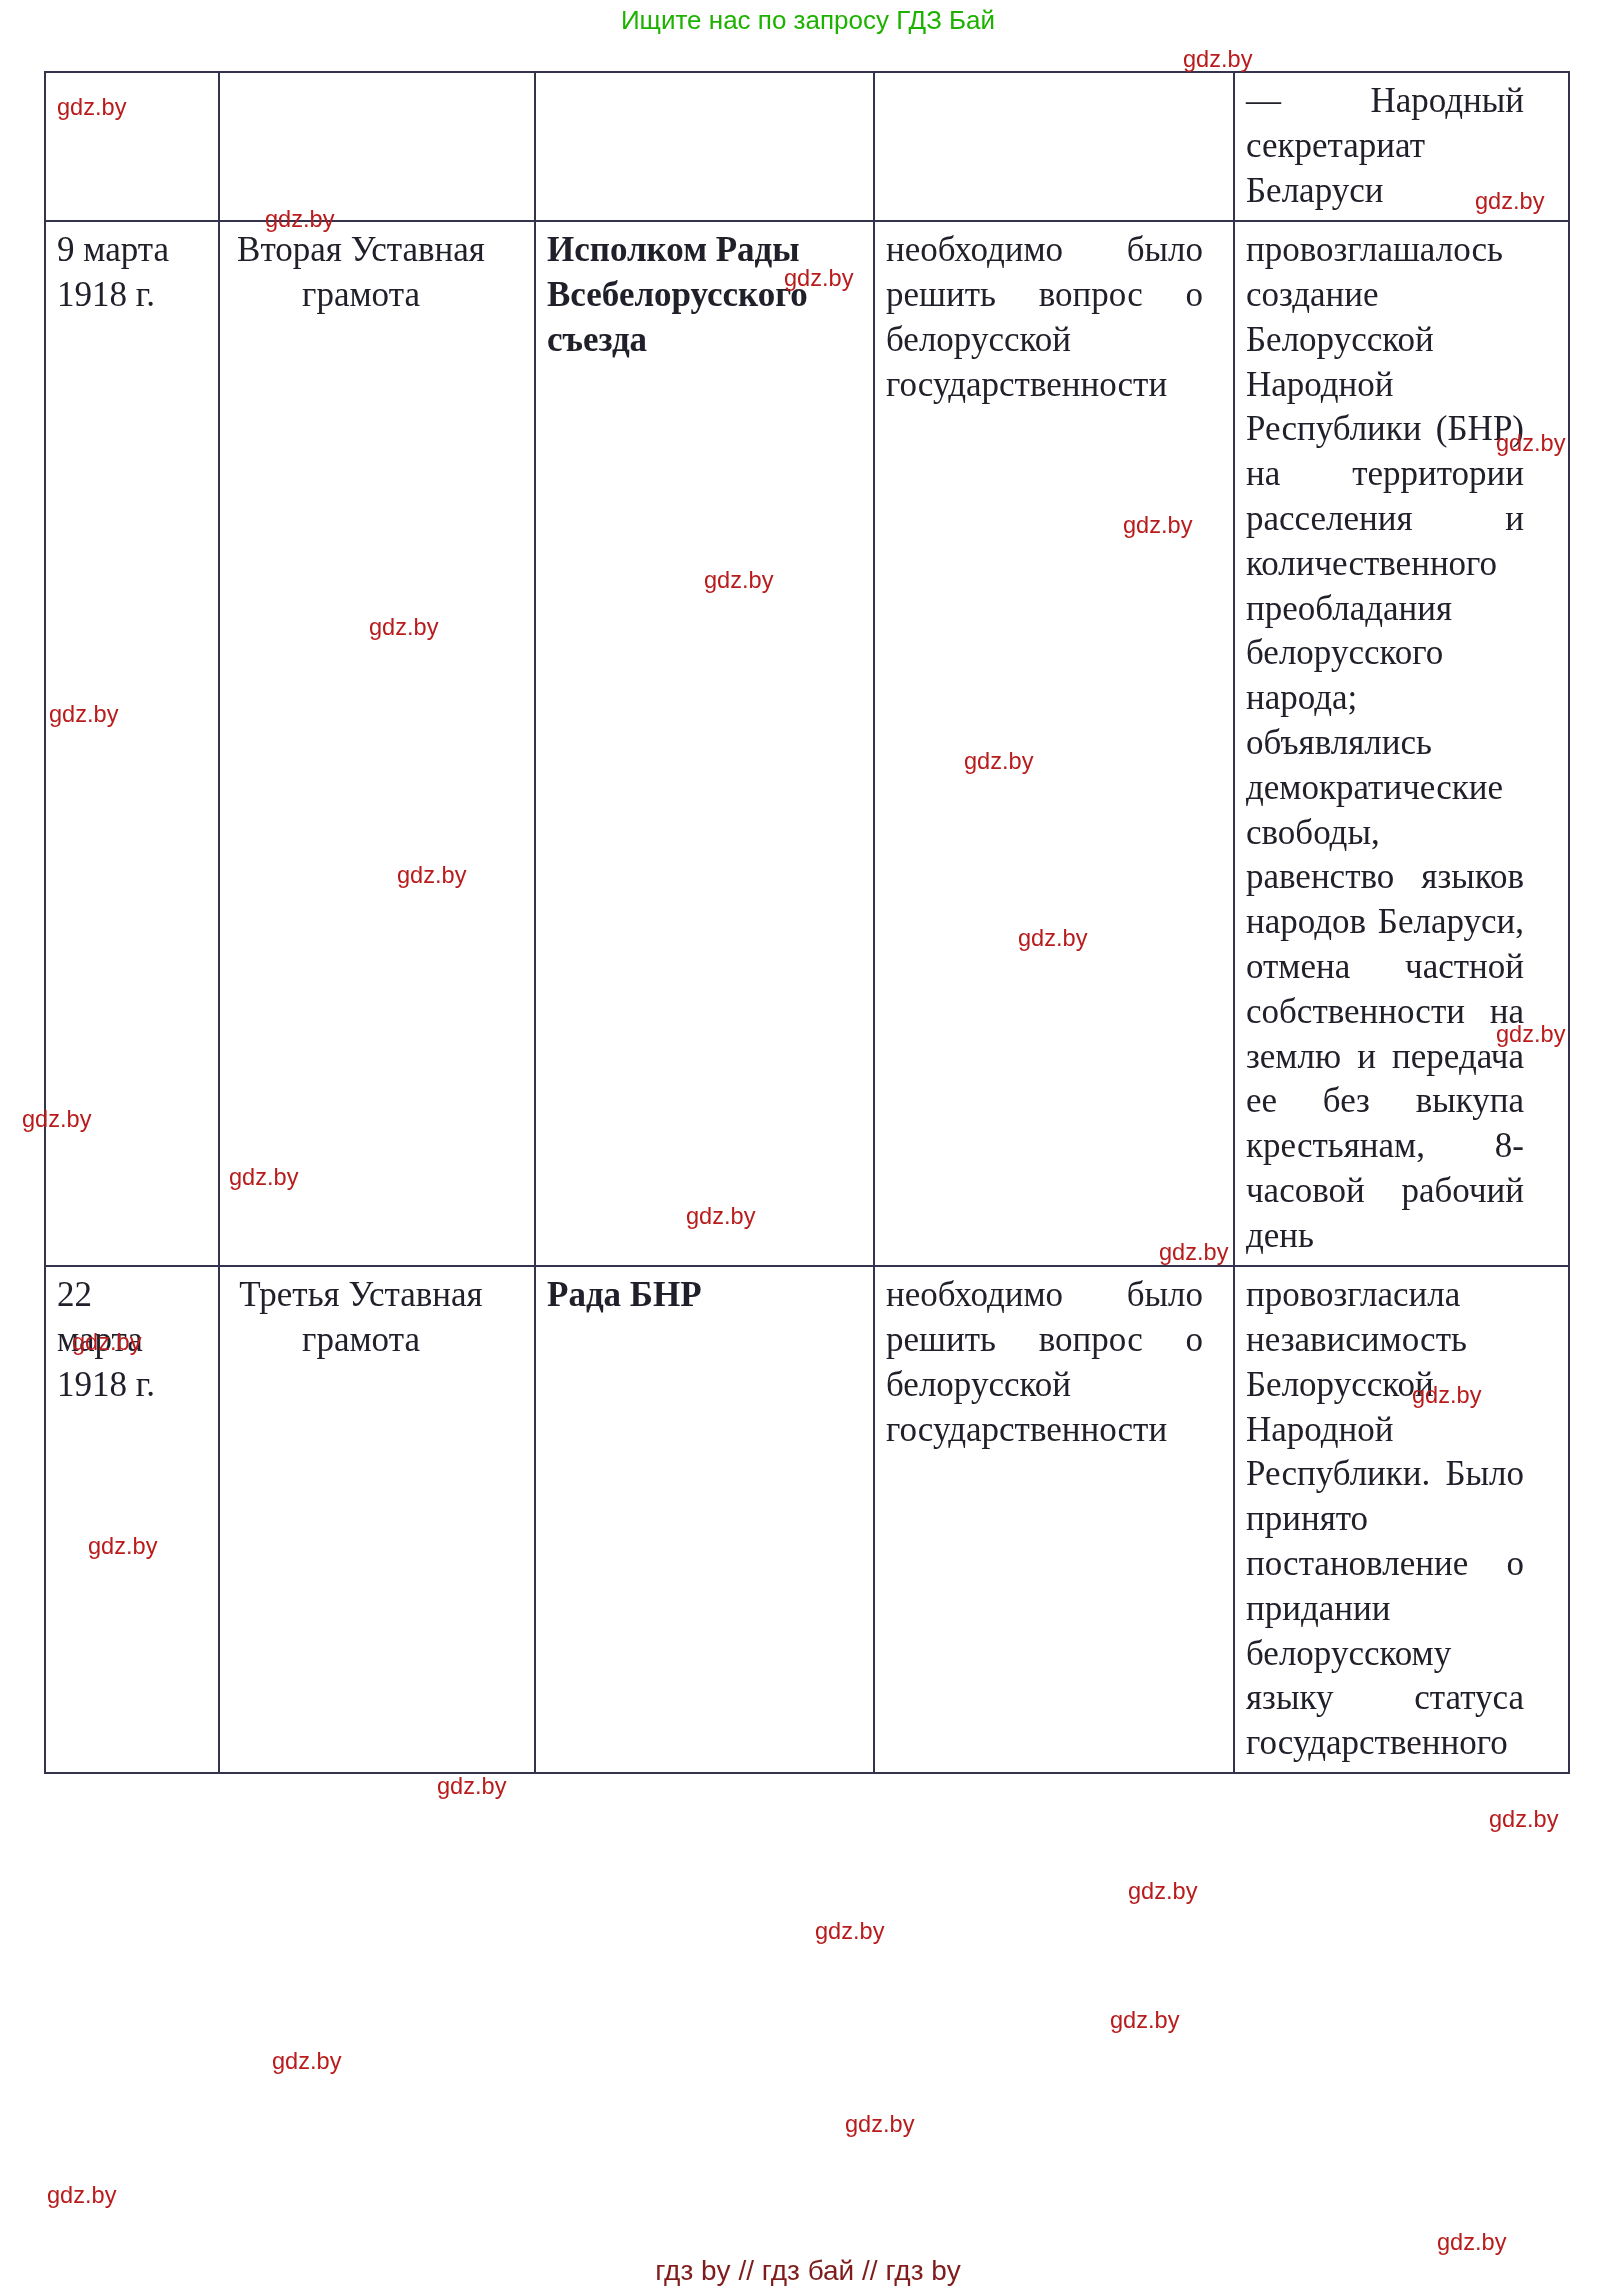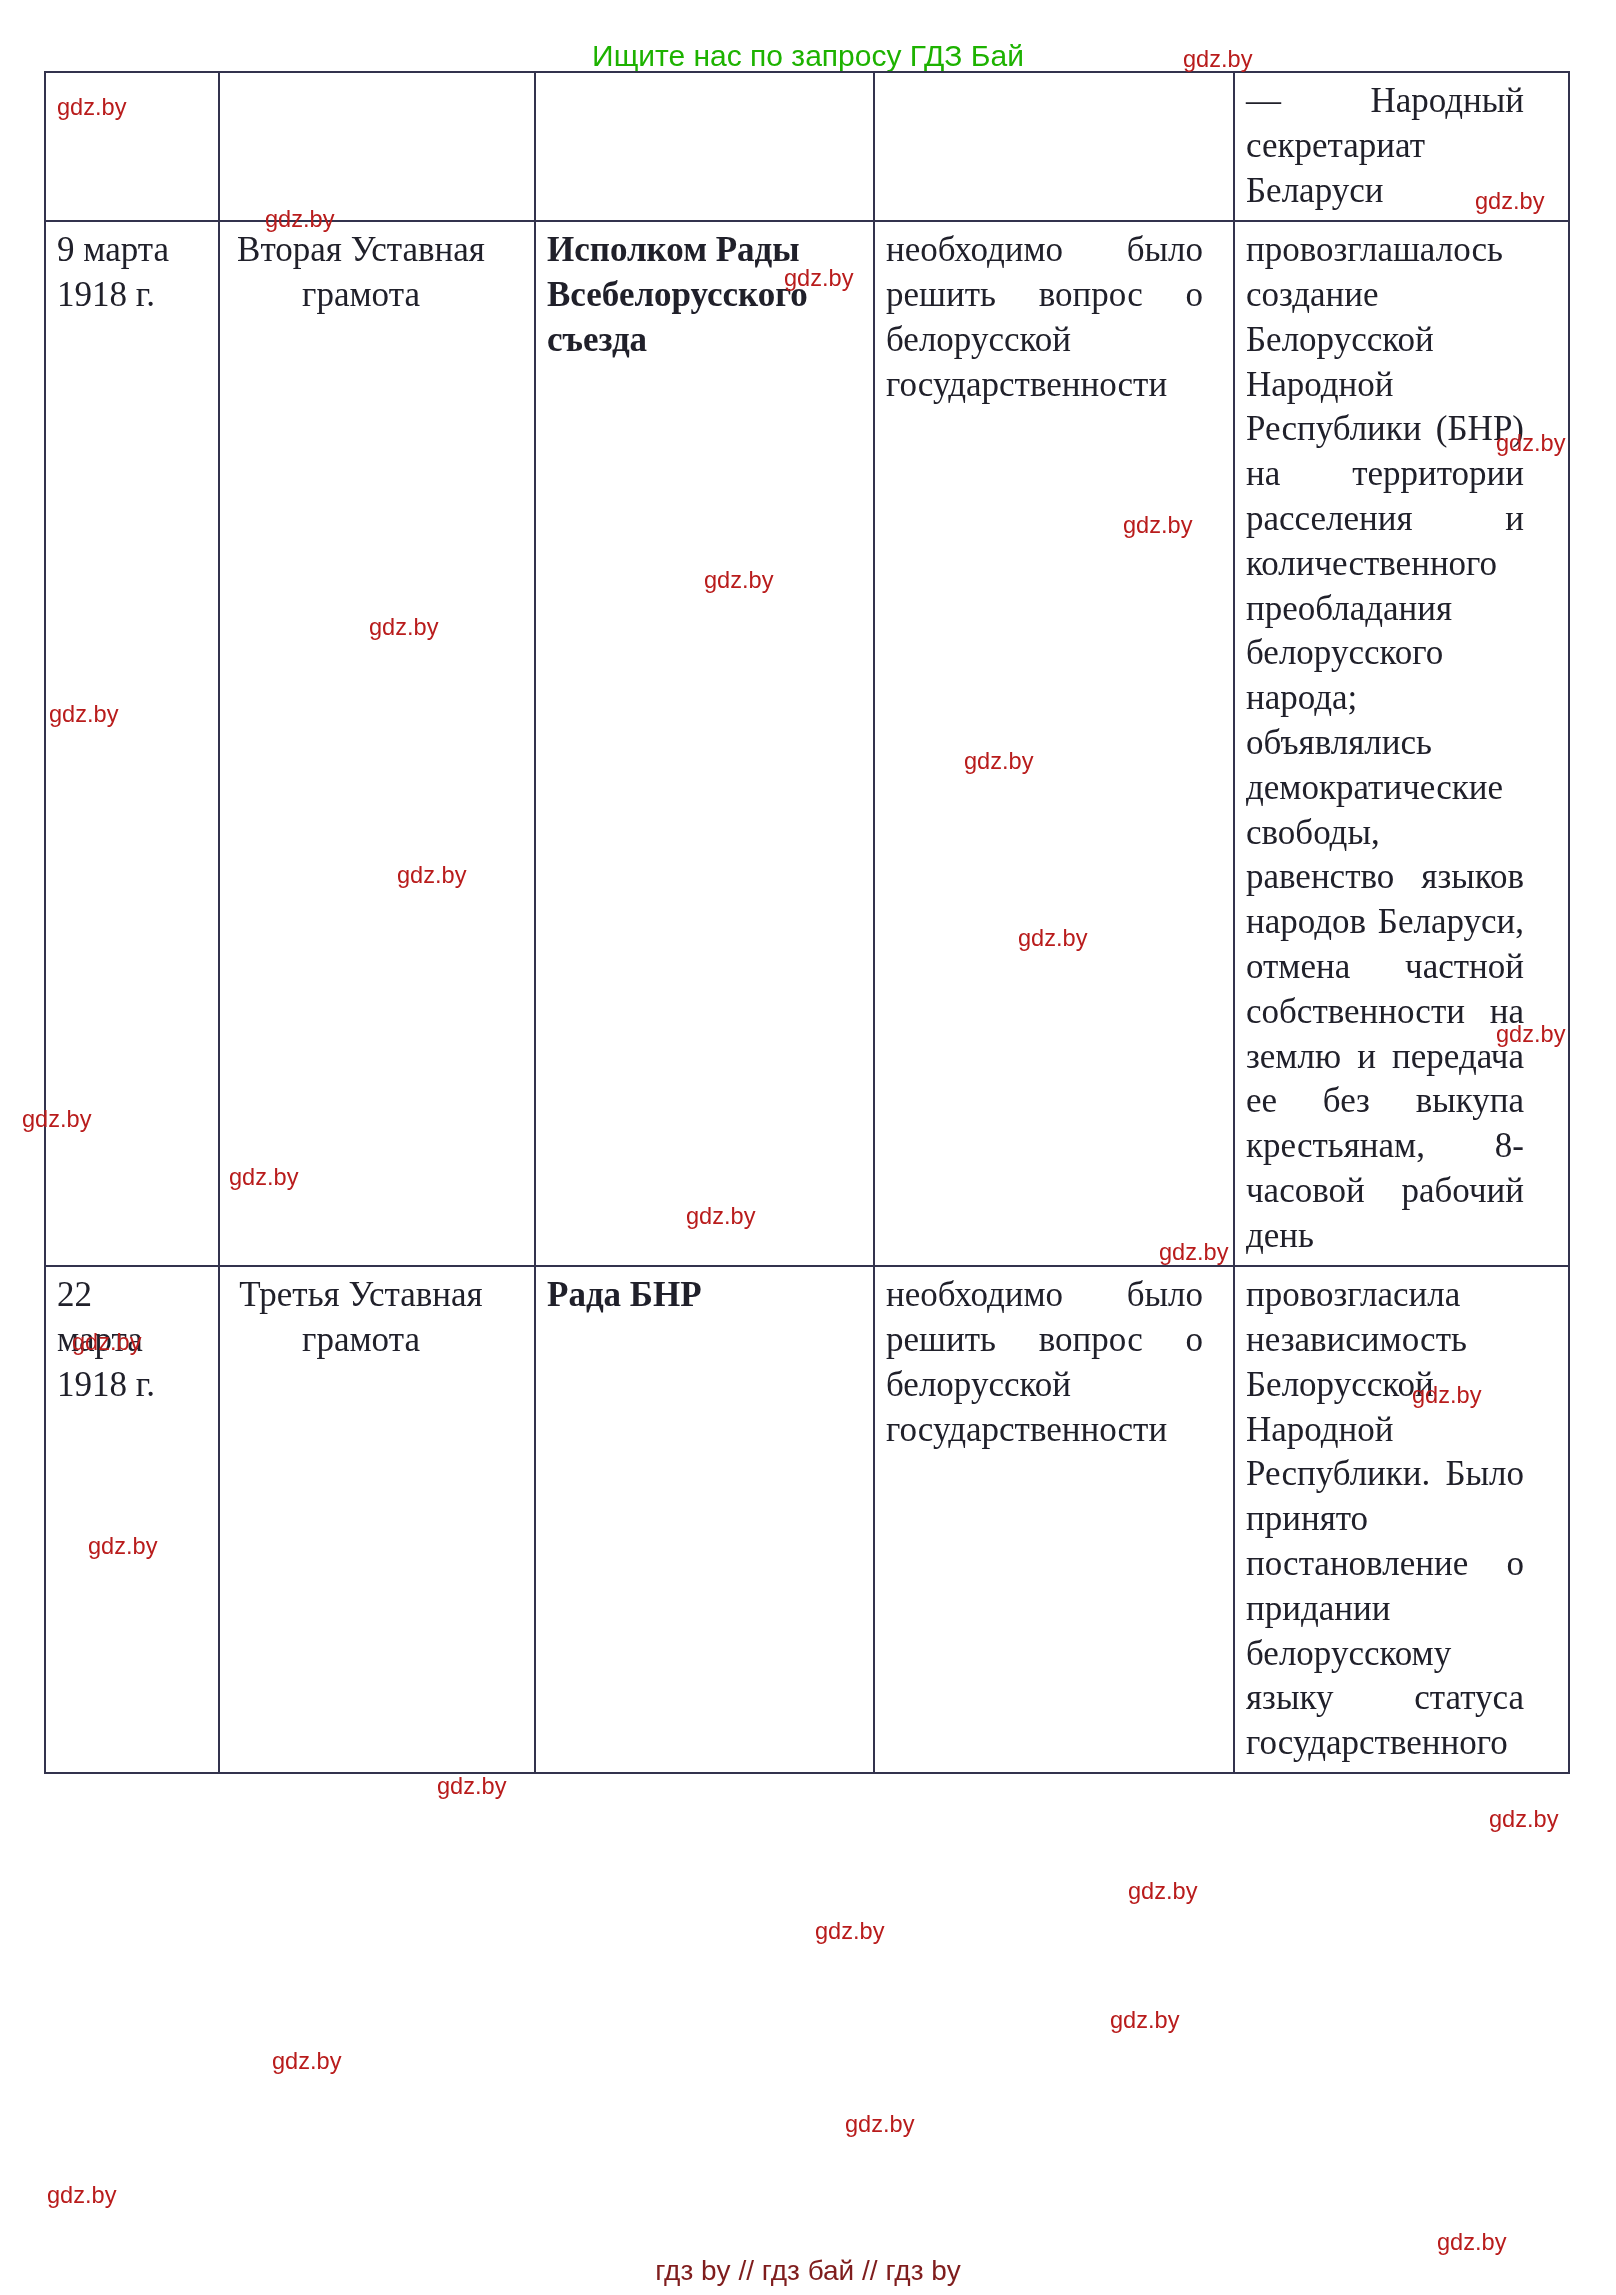--- a/index.html
+++ b/index.html
@@ -10,23 +10,22 @@
     font-family: "Liberation Serif", serif;
     color: #20202a;
     overflow: hidden;
   }
 
   .banner-top {
     position: absolute;
     top: 4.7px; left: 0; width: 100%;
     text-align: center;
     font-family: "Liberation Sans", sans-serif;
-    font-size: 30px;
+    font-size: 26px;
     color: #1db200;
-    margin-top: 34px;
   }
   .banner-bottom {
     position: absolute;
     bottom: 7.9px; left: 0; width: 100%;
     text-align: center;
     font-family: "Liberation Sans", sans-serif;
     font-size: 28px;
     color: #7f1d1d;
   }
 

